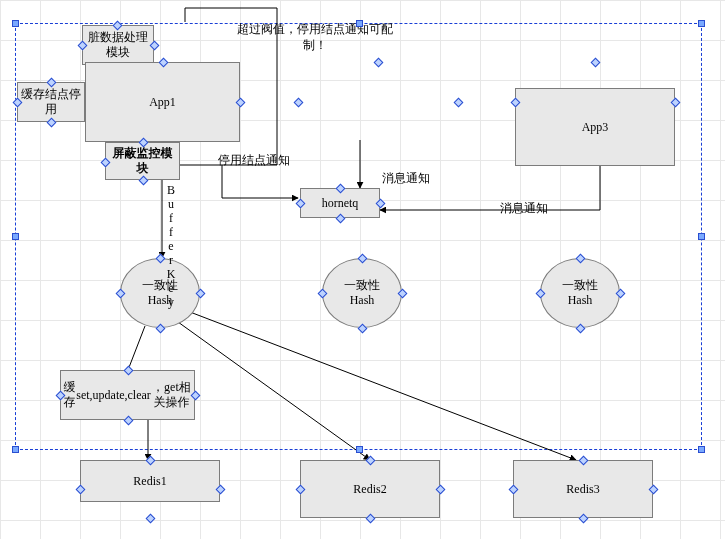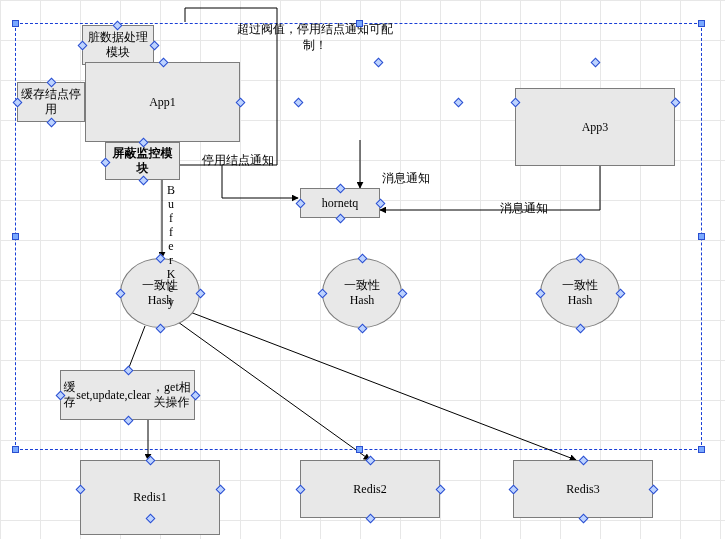--- a/index.html
+++ b/index.html
@@ -142,34 +142,34 @@
     <span>一致性</span>
     <span>Hash</span>
   </div>
 
   <div class="shape" style="left:60px; top:370px; width:135px; height:50px; ">
     <span>缓存</span>
     <span>set,update,clear</span>
     <span>，get相关操作</span>
   </div>
 
-  <div class="shape" style="left:80px; top:460px; width:140px; height:75px;">
+  <div class="shape" style="left:80px; top:460px; width:140px; height:42px;">
     <span>Redis1</span>
   </div>
   <div class="shape" style="left:300px; top:460px; width:140px; height:58px;">
     <span>Redis2</span>
   </div>
   <div class="shape" style="left:513px; top:460px; width:140px; height:58px;">
     <span>Redis3</span>
   </div>
 
   <div class="vlabel" style="left:163px; top:183px;">
     <span>BufferKey</span>
   </div>
-  <div class="label" style="left:202px; top:152px;font-family:Liberation Serif, serif;">
+  <div class="label" style="left:218px; top:152px;font-family:Liberation Serif, serif;">
     <span>停用结点通知</span>
   </div>
   <div class="label" style="left:382px; top:170px;">
     <span>消息通知</span>
   </div>
   <div class="label" style="left:500px; top:200px;">
     <span>消息通知</span>
   </div>
 
   <div class="handle" style="left:12px; top:20px;"></div>

